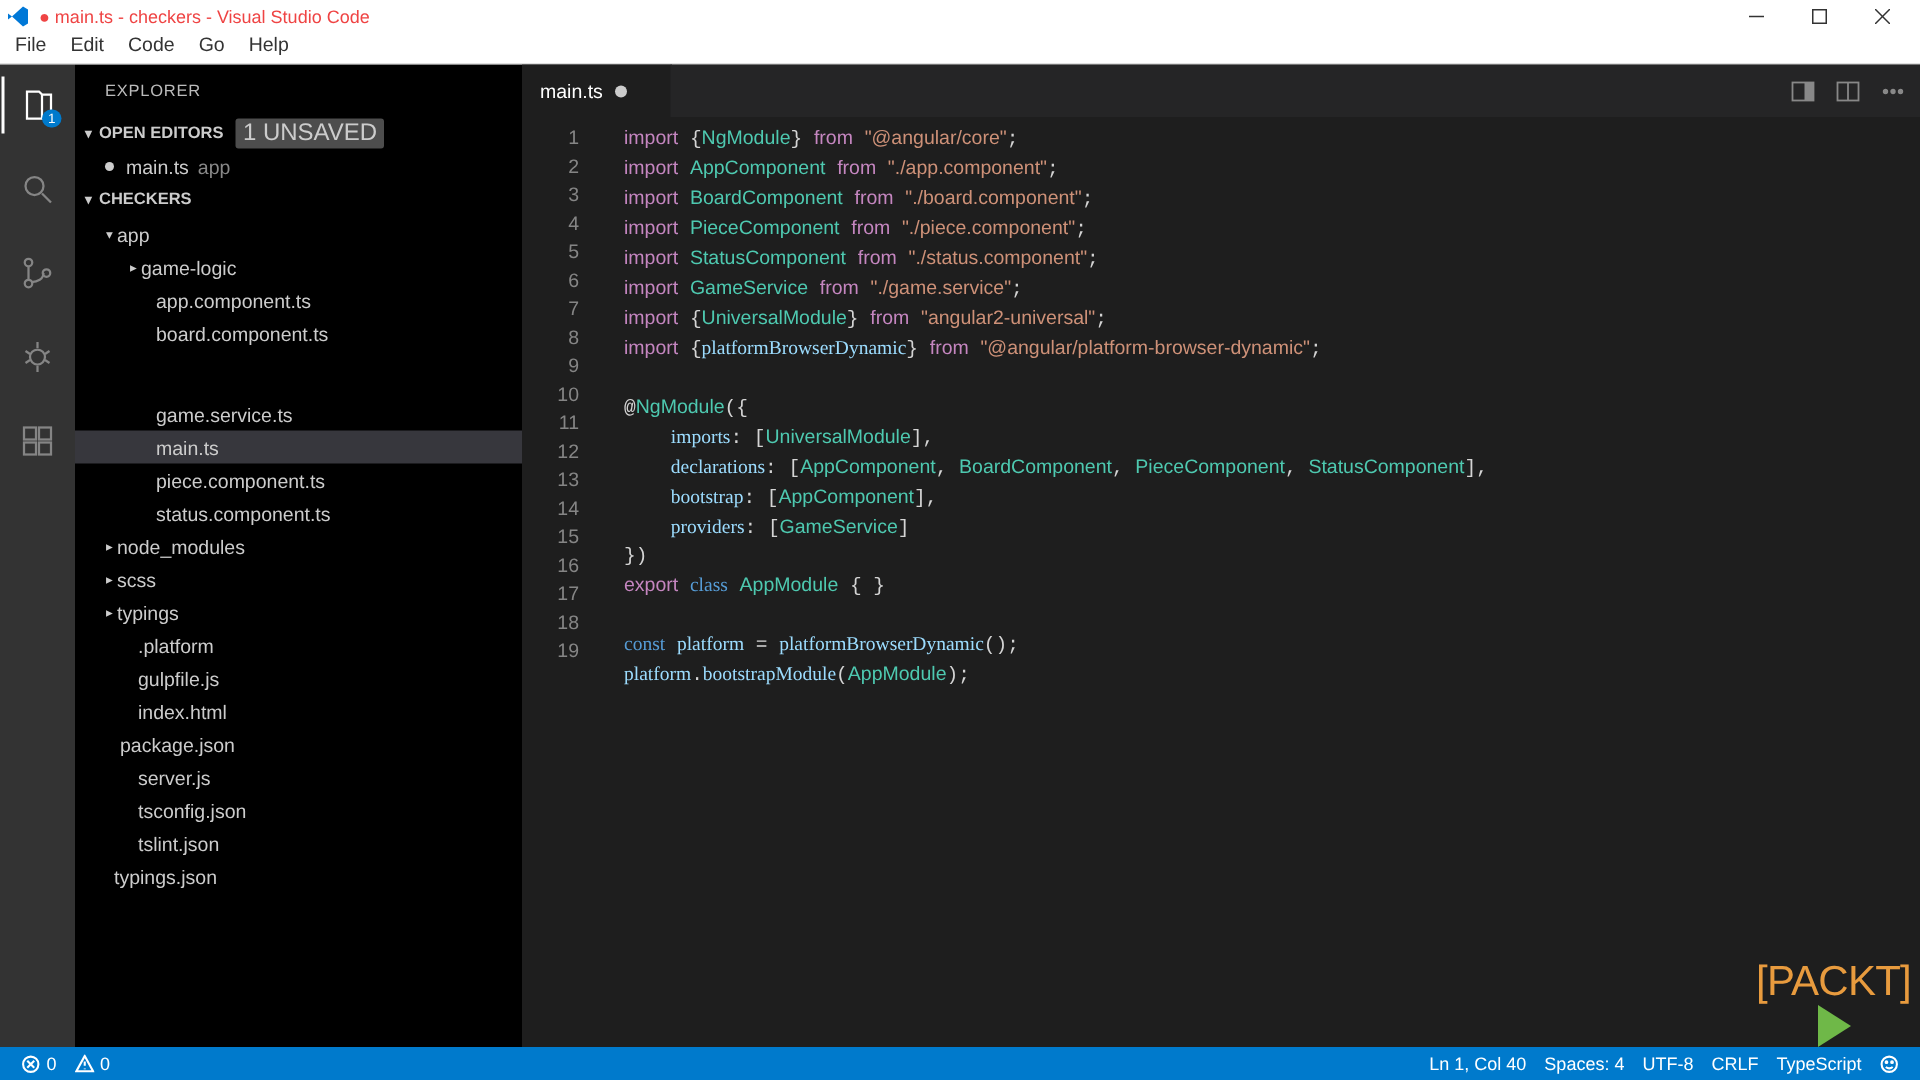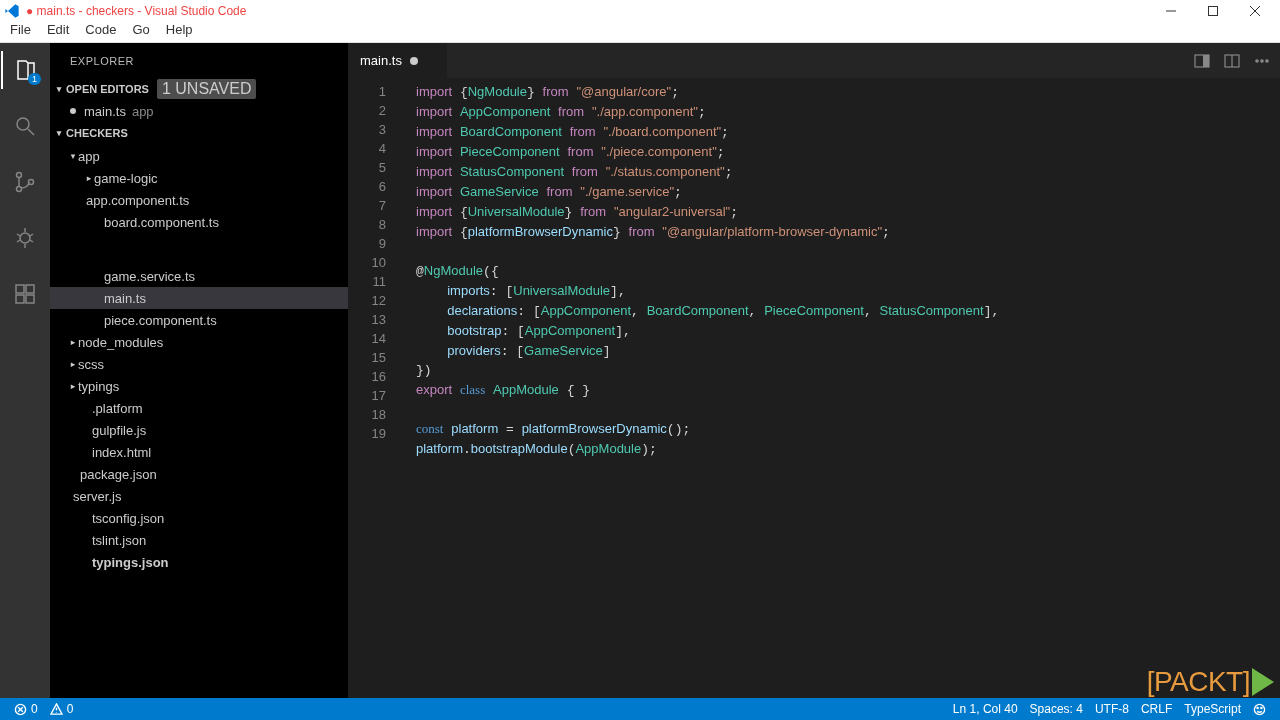--- a/index.html
+++ b/index.html
@@ -40,26 +40,26 @@
 .tab-flex { flex: 1; }
 .tab-actions { display: flex; align-items: center; gap: 14px; padding: 0 10px; }
 .tab-actions svg { width: 16px; height: 16px; stroke: #888; fill: none; stroke-width: 1.2; cursor: pointer; }
 .code-area { flex: 1; display: flex; position: relative; }
 .gutter { width: 56px; background: #1e1e1e; text-align: right; padding-right: 18px; padding-top: 4px; font-family: Consolas, "Courier New", monospace; font-size: 13px; color: #858585; line-height: 19px; }
 .code { flex: 1; padding-top: 4px; padding-left: 12px; font-family: Consolas, "Courier New", monospace; font-size: 13px; color: #d4d4d4; line-height: 19px; white-space: pre; }
 .k { color: #c586c0; }
 .t { color: #4ec9b0; }
 .s { color: #ce9178; }
 .b { color: #569cd6; font-family: Liberation Serif, serif; }
-.d { color: #9cdcfe; }
+.d { color: #9cdcfe; font-family: Liberation Serif, serif; }
 .statusbar { height: 22px; background: #007acc; color: #fff; display: flex; align-items: center; font-size: 12px; padding: 0 8px; }
 .sb-item { display: flex; align-items: center; gap: 4px; padding: 0 6px; cursor: pointer; height: 100%; }
 .sb-item svg { width: 13px; height: 13px; stroke: #fff; fill: none; stroke-width: 1.5; }
 .sb-flex { flex: 1; }
-.packt-logo { position: absolute; bottom: 22px; right: 6px; font-family: Consolas, monospace; font-size: 28px; color: #e89b3e; display: flex; align-items: center; letter-spacing: -0.5px; z-index: 5; pointer-events: none; }
+.packt-logo { position: absolute; bottom: 22px; right: 6px; font-family: Consolas, monospace; font-size: 28px; color: #e89b3e; display: flex; align-items: center; letter-spacing: -0.5px; z-index: 5; pointer-events: none; flex-direction: column; }
 .packt-logo .play { width: 0; height: 0; border-left: 22px solid #6fb848; border-top: 14px solid transparent; border-bottom: 14px solid transparent; margin-left: 2px; }
 </style>
 </head>
 <body>
 
 <div class="titlebar">
   <span class="logo">
     <svg viewBox="0 0 24 24">
         <path d="M17 2 L6 12 L2 9 L2 15 L6 12 L17 22 L22 19 L22 5 Z" fill="#0078d7"></path>
       </svg>
@@ -155,39 +155,43 @@
     </div>
     <div class="tree" id="tree">
         <div class="tree-item" style="padding-left: 18px;">
           <span class="twistie">▾</span>
           <span>app</span>
         </div>
         <div class="tree-item" style="padding-left: 34px;">
           <span class="twistie">▸</span>
           <span>game-logic</span>
         </div>
-        <div class="tree-item" style="padding-left: 26px;">
+        <div class="tree-item" style="padding-left: 44px;">
           <span class="nochev"></span>
           <span>app.component.ts</span>
         </div>
         <div class="tree-item" style="padding-left: 44px;">
           <span class="nochev"></span>
           <span>board.component.ts</span>
         </div>
         <div class="tree-item" style="padding-left: 44px; margin-top: 32px;">
           <span class="nochev"></span>
           <span>game.service.ts</span>
         </div>
         <div class="tree-item selected" style="padding-left: 44px;">
           <span class="nochev"></span>
           <span>main.ts</span>
         </div>
         <div class="tree-item" style="padding-left: 44px;">
           <span class="nochev"></span>
           <span>piece.component.ts</span>
+        </div>
+        <div class="tree-item" style="padding-left: 44px;">
+          <span class="nochev"></span>
+          <span>status.component.ts</span>
         </div>
         <div class="tree-item" style="padding-left: 18px;">
           <span class="twistie">▸</span>
           <span>node_modules</span>
         </div>
         <div class="tree-item" style="padding-left: 18px;">
           <span class="twistie">▸</span>
           <span>scss</span>
         </div>
         <div class="tree-item" style="padding-left: 18px;">
@@ -203,33 +207,33 @@
           <span>gulpfile.js</span>
         </div>
         <div class="tree-item" style="padding-left: 32px;">
           <span class="nochev"></span>
           <span>index.html</span>
         </div>
         <div class="tree-item" style="padding-left: 20px;">
           <span class="nochev"></span>
           <span>package.json</span>
         </div>
-        <div class="tree-item" style=" margin-left: 13px;">
+        <div class="tree-item" style="padding-left: 32px;">
           <span class="nochev"></span>
           <span>server.js</span>
         </div>
         <div class="tree-item" style="padding-left: 32px;">
           <span class="nochev"></span>
           <span>tsconfig.json</span>
         </div>
         <div class="tree-item" style="padding-left: 32px;">
           <span class="nochev"></span>
           <span>tslint.json</span>
         </div>
-        <div class="tree-item" style="padding-left: 32px; font-weight: bold;">
+        <div class="tree-item" style="padding-left: 16px;">
           <span class="nochev"></span>
           <span>typings.json</span>
         </div>
       </div>
   </div>
 
   <div class="editor">
     <div class="tabs">
       <div class="tab">
         <span>main.ts</span>

